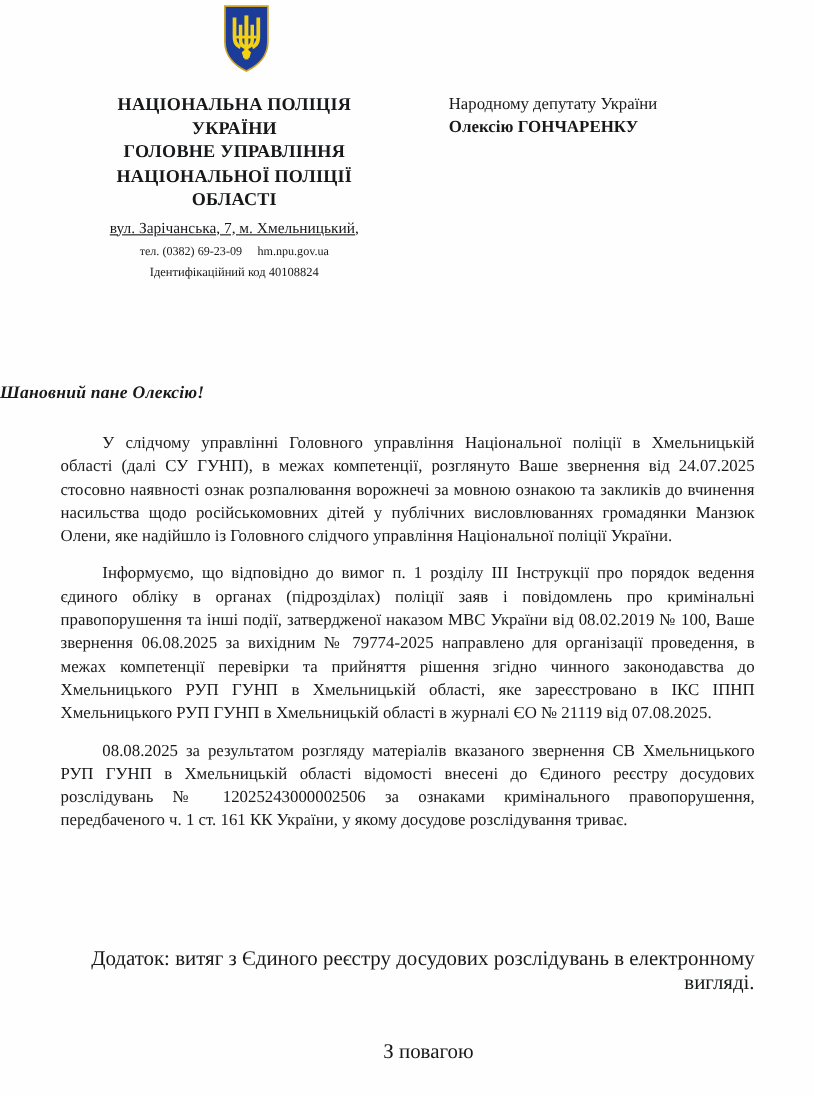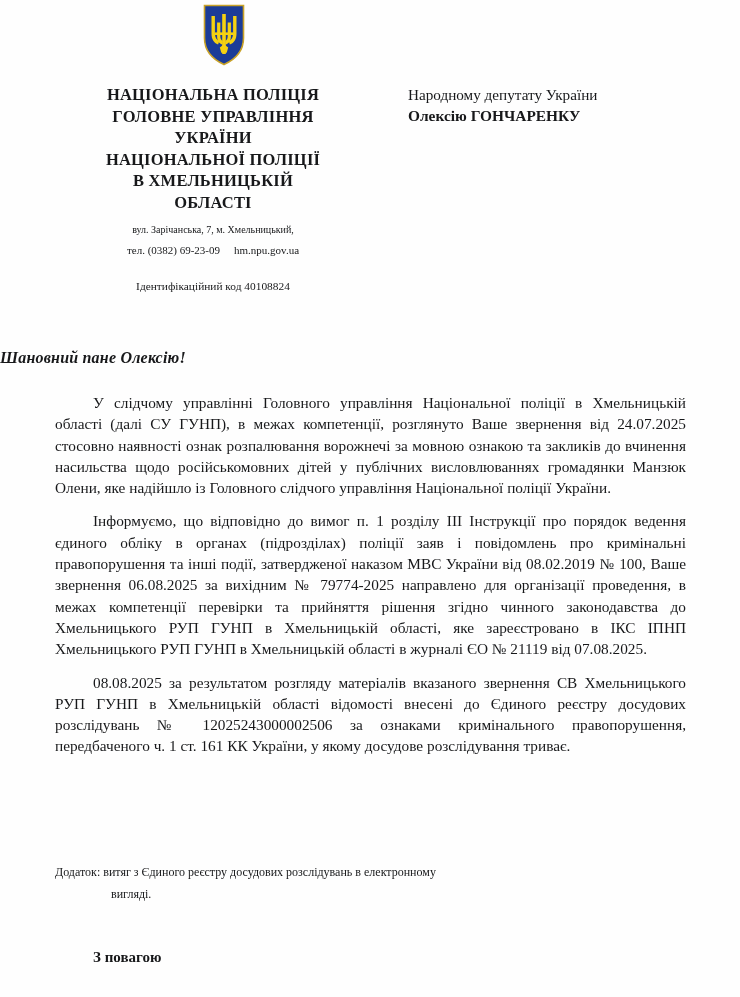--- a/index.html
+++ b/index.html
@@ -53,33 +53,34 @@
     font-weight: bold;
     font-size: 16.5px;
     line-height: 21.5px;
     letter-spacing: 0.2px;
     text-transform: none;
     white-space: nowrap;
   }
   .letterhead .org-block { margin: 0; }
   .letterhead .addr {
     margin-top: 8px;
-    font-size: 10px;
+    font-size: 14px;
     line-height: 18px;
     font-weight: normal;
+    text-decoration: underline;
   }
   .letterhead .addr-line { display: block; }
   .letterhead .phone {
     margin-top: 2px;
     font-size: 11px;
     line-height: 18px;
   }
   .letterhead .phone .gap { display: inline-block; width: 14px; }
   .letterhead .code {
-    margin-top: 20px;
+    margin-top: 3px;
     font-size: 11.4px;
     line-height: 15px;
   }
 
   .addressee {
     position: absolute;
     left: 408px;
     top: 0;
     width: 300px;
     text-align: left;
@@ -125,35 +126,36 @@
     hyphens: none;
   }
   .body-text p:last-child { margin-bottom: 0; }
 
   
   .attachment {
     position: absolute;
     left: 55px;
     top: 861px;
     width: 631px;
-    font-size: 12px;
+    font-size: 19px;
     line-height: 22px;
-    text-align: left;
+    text-align: right;
   }
   .attachment .cont { display: block; padding-left: 56px; }
 
   
   .signature {
     position: absolute;
     left: 55px;
     top: 946px;
     width: 631px;
-    font-weight: bold;
-    font-size: 15px;
+    font-weight: normal;
+    font-size: 19px;
     line-height: 22px;
+    text-align: center;
   }
   .signature .respect { display: block; padding-left: 38px; }
   .signature .row {
     display: flex;
     justify-content: space-between;
     align-items: baseline;
     margin-top: 1px;
   }
   .signature .post { white-space: nowrap; }
   .signature .name { white-space: nowrap; padding-right: 2px; }
@@ -176,24 +178,23 @@
         <rect x="11.6" y="28.4" width="18.8" height="2.6"></rect>
       </g>
     </svg>
   </div>
 
   <div class="header">
 
     <div class="letterhead">
       <div class="org-block">
         <div class="org-line">НАЦІОНАЛЬНА ПОЛІЦІЯ</div>
+        <div class="org-line">УКРАЇНИ</div>
         <div class="org-line">ГОЛОВНЕ УПРАВЛІННЯ</div>
-        <div class="org-line">УКРАЇНИ</div>
         <div class="org-line">НАЦІОНАЛЬНОЇ ПОЛІЦІЇ</div>
-        <div class="org-line">В ХМЕЛЬНИЦЬКІЙ</div>
         <div class="org-line">ОБЛАСТІ</div>
       </div>
       <div class="addr">
         <span class="addr-line">вул. Зарічанська, 7, м. Хмельницький,</span>
       </div>
       <div class="phone">
         <span>тел. (0382) 69-23-09</span><span class="gap"></span><span>hm.npu.gov.ua</span>
       </div>
       <div class="code">Ідентифікаційний код 40108824</div>
     </div>

